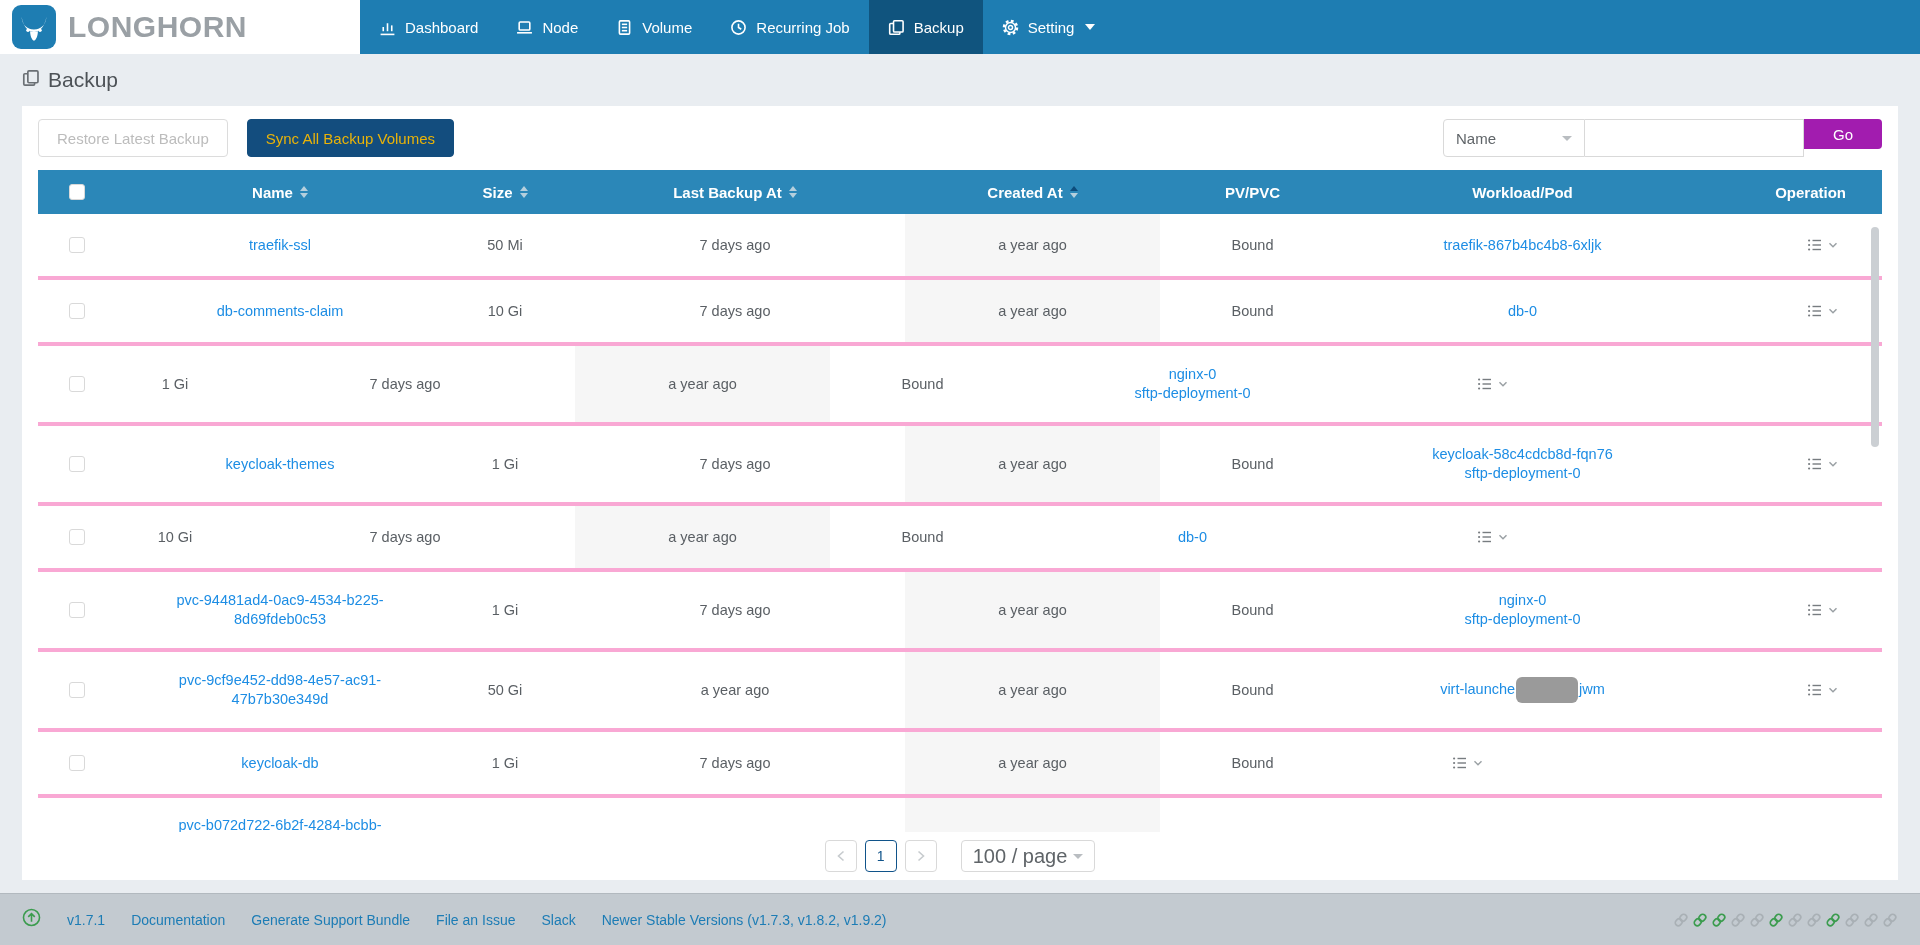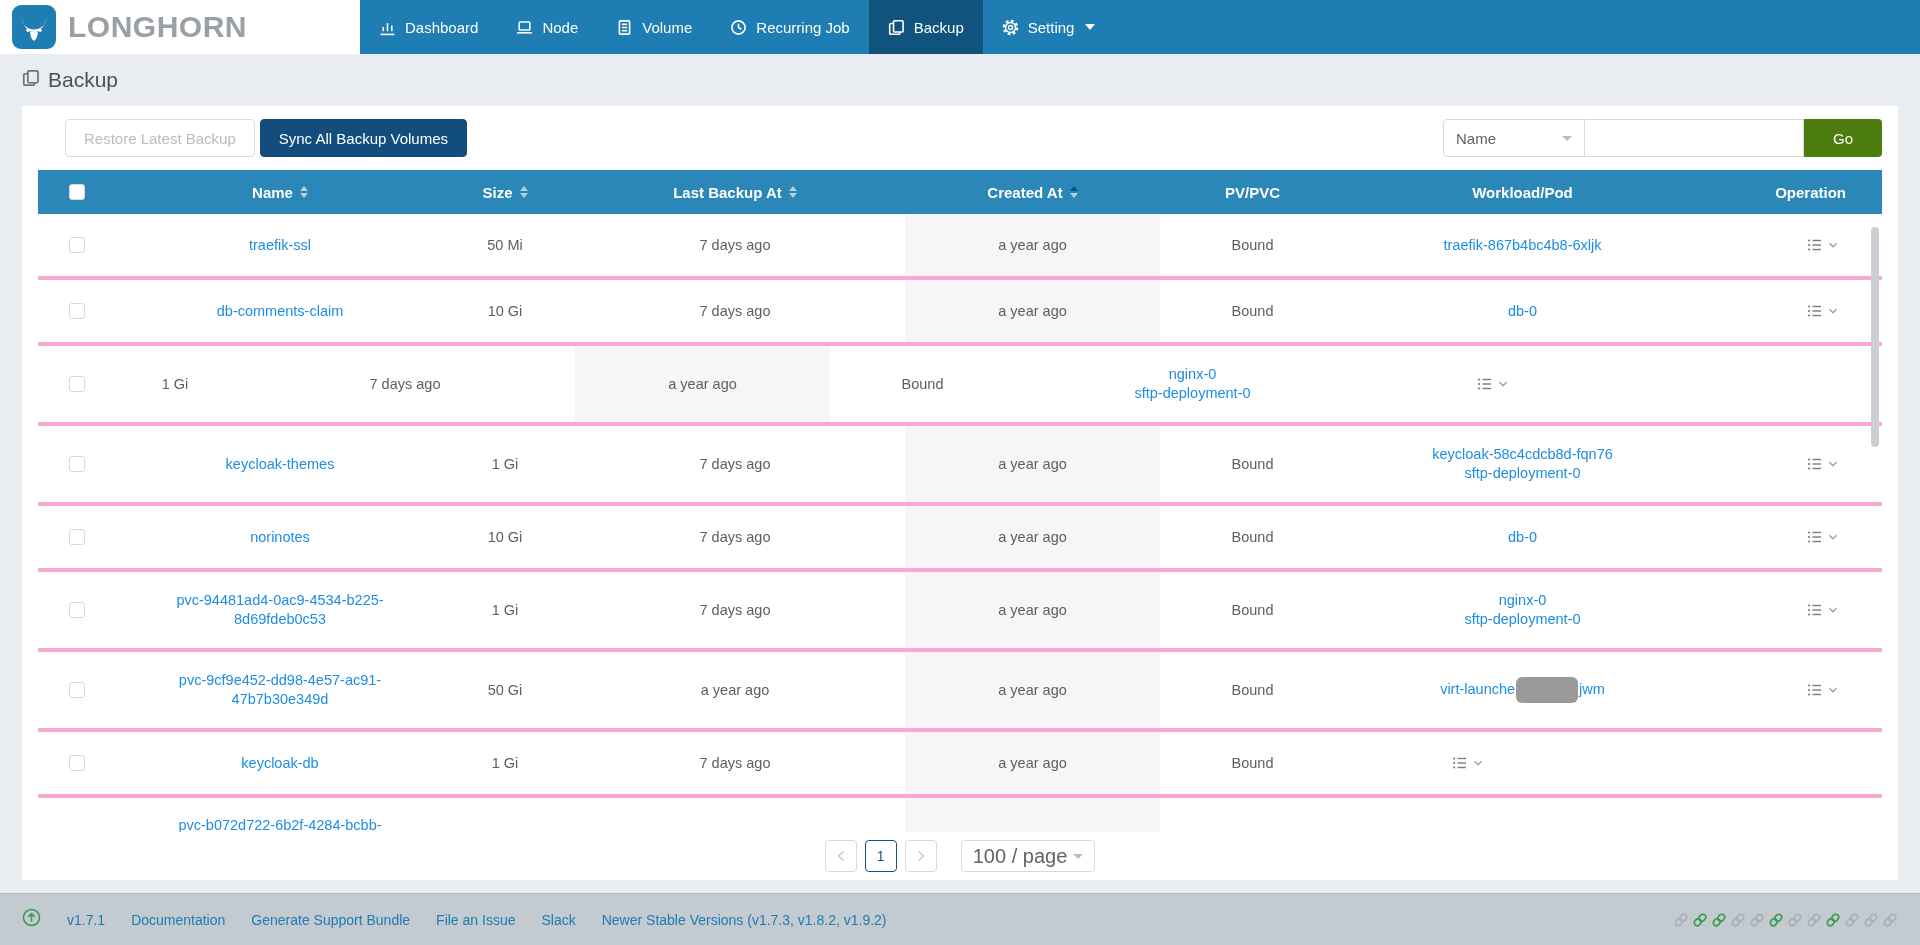--- a/index.html
+++ b/index.html
@@ -16,28 +16,28 @@
   .nav-item.active { background:#10547e; }
   .nav-item svg { display:block; }
   .chev { width:0; height:0; border-left:5px solid transparent; border-right:5px solid transparent; border-top:6px solid #fff; margin-left:2px; }
 
   
   .page-title-row { height:52px; display:flex; align-items:center; padding-left:22px; gap:8px; }
   .page-title { font-size:21px; color:#4d5257; }
 
   
   .card { margin:0 22px; background:#fff; height:774px; }
-  .toolbar { height:64px; display:flex; align-items:center; padding:0 16px; gap:5px;margin-left:27px; }
+  .toolbar { height:64px; display:flex; align-items:center; padding:0 16px; gap:19px; }
   .btn { height:38px; padding:0 18px; font-size:15px; border-radius:4px; border:1px solid #dcdcdc; background:#fff; color:#bcbcbc; font-family:inherit; }
-  .btn.primary { background:#134d7e; border-color:#134d7e; color:#ffffff; }
+  .btn.primary { background:#134d7e; border-color:#134d7e; color:#eab308; }
   .search-group { margin-left:auto; display:flex; }
   .select-box { width:142px; height:38px; border:1px solid #d9d9d9; border-radius:4px 0 0 4px; display:flex; align-items:center; justify-content:space-between; padding:0 12px; color:#5f6468; font-size:15px; background:#fff; }
   .select-caret { width:0; height:0; border-left:5px solid transparent; border-right:5px solid transparent; border-top:5px solid #b9bdc1; }
   .search-input { width:219px; height:38px; border:1px solid #d9d9d9; border-left:none; padding:0 10px; font-size:15px; font-family:inherit; outline:none; }
-  .go-btn { width:78px; height:38px; background:#4d7c0f; color:#fff; border:none; border-radius:0 4px 4px 0; font-size:15px; font-family:inherit; }
+  .go-btn { width:78px; height:30px; background:#a21caf; color:#fff; border:none; border-radius:0 4px 4px 0; font-size:15px; font-family:inherit; }
 
   
   .tbl-header { display:flex; align-items:center; height:44px; margin:0 16px; background:#2b87b8; color:#fff; font-size:15px; font-weight:bold; }
   .hcell { display:flex; align-items:center; justify-content:center; gap:7px; }
   .col-check{width:77px;} .col-name{width:330px;} .col-size{width:120px;} .col-lastbackup{width:340px;}
   .col-created{width:255px;} .col-pvpvc{width:185px;} .col-workload{width:355px;} .col-op{width:160px;} .col-gutter{width:16px;}
   .hcell.col-op { justify-content:flex-end; padding-right:14px; }
   .sorter { display:flex; flex-direction:column; gap:2px; }
   .caret-up { width:0;height:0;border-left:4px solid transparent;border-right:4px solid transparent;border-bottom:5px solid #b5cfdd; }
   .caret-down { width:0;height:0;border-left:4px solid transparent;border-right:4px solid transparent;border-top:5px solid #b5cfdd; }
@@ -374,23 +374,20 @@
               </svg>
         </span>
           </div>
         <div class="col-gutter"></div>
       </div>
 
       <div class="row h1">
         <div class="cell col-check">
             <span class="checkbox"></span>
           </div>
-        <div class="cell col-name">
-            <a class="lnk name-link">norinotes</a>
-          </div>
         <div class="cell col-size">10 Gi</div>
         <div class="cell col-lastbackup">7 days ago</div>
         <div class="cell col-created">a year ago</div>
         <div class="cell col-pvpvc">Bound</div>
         <div class="cell col-workload">
             <span class="wl">
               <a class="lnk">db-0</a>
               <a class="lnk"></a>
             </span>
           </div>

